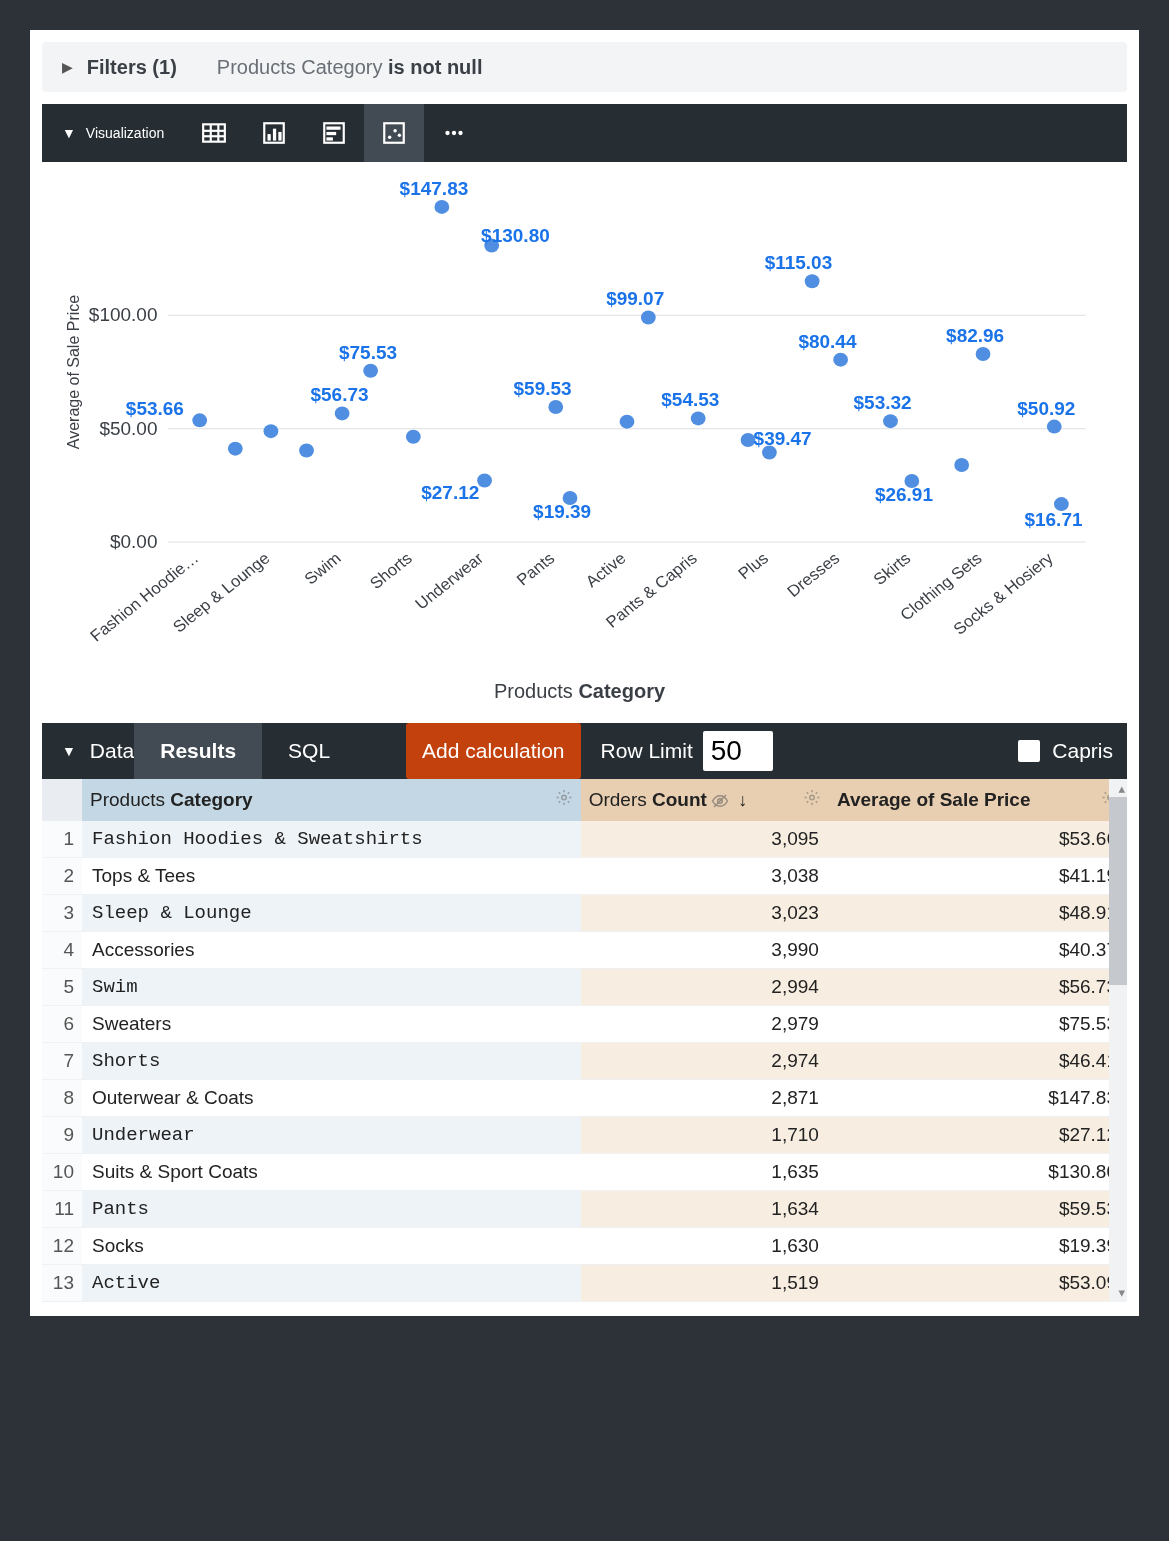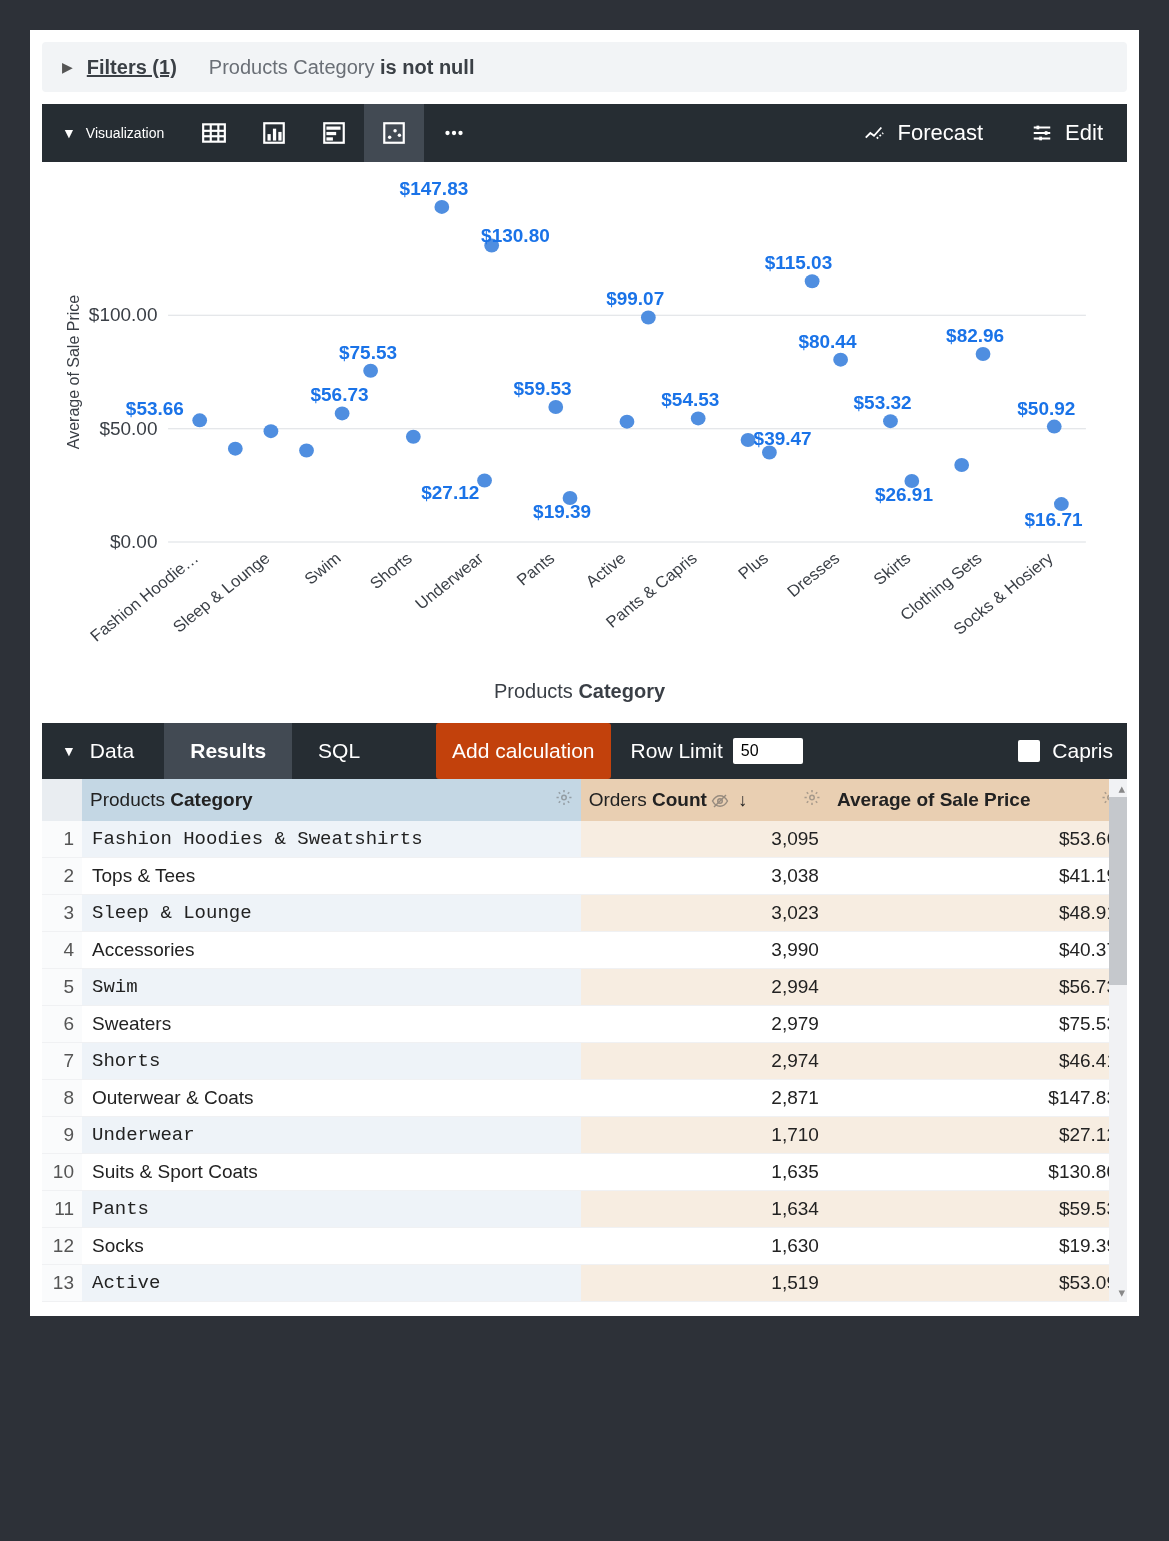--- a/index.html
+++ b/index.html
@@ -1,21 +1,21 @@
 <!DOCTYPE html>
 <html><head>
 <meta charset="utf-8">
 <style>
   * { box-sizing: border-box; margin: 0; padding: 0; }
   body { background: #2d3138; font-family: -apple-system, "Helvetica Neue", Arial, sans-serif; padding: 30px; }
   .panel { background: #fff; width: 100%; overflow: hidden; }
   
   .filters-bar { margin: 12px; background: #f2f4f6; border-radius: 4px; display: flex; align-items: center; height: 50px; padding: 0 20px; font-size: 20px; color: #3b4046; }
   .filters-bar .tri { color:#555; margin-right:14px; font-size:14px; }
-  .filters-bar .lead { font-weight:700; margin-right:32px;text-decoration:underline; }
+  .filters-bar .lead { font-weight:700; margin-right:40px; }
   .filters-bar .cond { color:#6a6f76;text-align:right; }
   .filters-bar .cond b { color:#3b4046; }
   
   .viz-bar { margin: 0 12px; background:#262d33; height:58px; display:flex; align-items:center; color:#fff; }
   .viz-bar .toggle { padding:0 10px 0 20px; font-size:14px; }
   .viz-bar .title { font-size:14px; padding-right:20px; }
   .viz-bar .icons { display:flex; height:100%; }
   .viz-bar .icon-btn { width:60px; display:flex; align-items:center; justify-content:center; cursor:pointer; }
   .viz-bar .icon-btn.active { background:#424a53; }
   .viz-bar .right { margin-left:auto; display:flex; align-items:center; height:100%; }
@@ -31,21 +31,21 @@
   .gridline { stroke:#dcdfe3; stroke-width:1; }
   .dot { fill:#4f8ee0; }
   .dlabel { font-size:18px; fill:#1a73e8; font-weight:600; }
   
   .data-bar { margin:0 12px; background:#262d33; height:56px; display:flex; align-items:center; color:#fff; font-size:21px; }
   .data-bar .toggle { padding:0 14px 0 20px; font-size:14px; }
   .tab { padding:8px 26px; height:100%; display:flex; align-items:center; cursor:pointer; }
   .tab.active { background:#424a53; font-weight:700; }
   .calc-btn { background:#c2410c; padding:16px 16px; border-radius:3px; font-size:21px; cursor:pointer; margin-left:50px;}
   .rowlimit { margin-left:20px; display:flex; align-items:center; gap:10px; }
-  .rowlimit input.txt { width:70px; background:#fff; color:#000; border:none; padding:4px 8px; font-size:16px; border-radius:2px; }
+  .rowlimit input.txt { width:70px; background:#fff; color:#000; border:none; padding:4px 8px; font-size:28px; border-radius:2px; }
   .chk { width:22px; height:22px; background:#fff; border-radius:2px; }
   .data-bar .right { margin-left:auto; display:flex; align-items:center; padding-right:14px; gap:12px;}
   
   .table-wrap { margin:0 12px 14px 12px; position:relative; }
   table { width:100%; border-collapse:collapse; font-size:19px; color:#222; }
   th { text-align:left; padding:10px 8px; font-weight:400; position:relative; }
   th .bold { font-weight:700; }
   th.dim { background:#c4d7e4; }
   th.meas { background:#e9cfb2; }
   th .gear { position:absolute; right:8px; top:50%; transform:translateY(-50%); opacity:.5; }
@@ -110,38 +110,20 @@
             <circle cx="13" cy="10" r="1.6" fill="#fff"></circle>
             <circle cx="17" cy="14" r="1.6" fill="#fff"></circle>
           </svg>
       </div>
       <div class="icon-btn">
         <svg class="svgicon" viewBox="0 0 24 24">
             <circle cx="6" cy="12" r="2" fill="#fff"></circle>
             <circle cx="12" cy="12" r="2" fill="#fff"></circle>
             <circle cx="18" cy="12" r="2" fill="#fff"></circle>
           </svg>
-      </div>
-    </div>
-    <div class="right">
-      <div class="btn">
-        <svg width="22" height="22" viewBox="0 0 24 24">
-            <path d="M3 17 L8 12 L12 15 L20 6" stroke="#fff" stroke-width="2" fill="none"></path>
-            <path d="M15 18 L22 12" stroke="#fff" stroke-width="2" stroke-dasharray="2 2" fill="none"></path>
-          </svg>
-        <span>Forecast</span>
-      </div>
-      <div class="btn">
-        <svg width="22" height="22" viewBox="0 0 24 24">
-            <path d="M3 6h18M3 12h18M3 18h18" stroke="#fff" stroke-width="2"></path>
-            <rect x="6" y="4" width="3" height="4" fill="#fff"></rect>
-            <rect x="15" y="10" width="3" height="4" fill="#fff"></rect>
-            <rect x="9" y="16" width="3" height="4" fill="#fff"></rect>
-          </svg>
-        <span>Edit</span>
       </div>
     </div>
   </div>
 
   <div class="chart-area">
     <svg class="chart-svg" id="chart-svg" viewBox="0 0 1000 490" preserveAspectRatio="none">
         <text x="0" y="0" transform="translate(26 190) rotate(-90)" text-anchor="middle" class="y-title">Average of Sale Price</text>
         <line x1="110" x2="980" y1="360" y2="360" class="gridline"></line>
         <text x="100" y="366" text-anchor="end" class="tick-text">$0.00</text>
         <line x1="110" x2="980" y1="246.66666666666669" y2="246.66666666666669" class="gridline"></line>
@@ -205,21 +187,21 @@
         <circle cx="956.75" cy="322.124" r="7" class="dot"></circle>
         <text x="921.75" y="344.124" class="dlabel">$16.71</text>
       </svg>
     <div class="x-title-wrap">
       <span>Products </span><b>Category</b>
     </div>
   </div>
 
   <div class="data-bar">
     <span class="toggle">▼</span>
-    <span style="padding-right:30px">Data</span>
+    <span style="">Data</span>
     <div class="tab active">Results</div>
     <div class="tab">SQL</div>
     <div class="calc-btn">Add calculation</div>
     <div class="rowlimit">
       <span>Row Limit</span>
       <input class="txt" value="50" style="">
     </div>
     <div class="right">
       <div class="chk"></div>
       <span>Capris</span>

